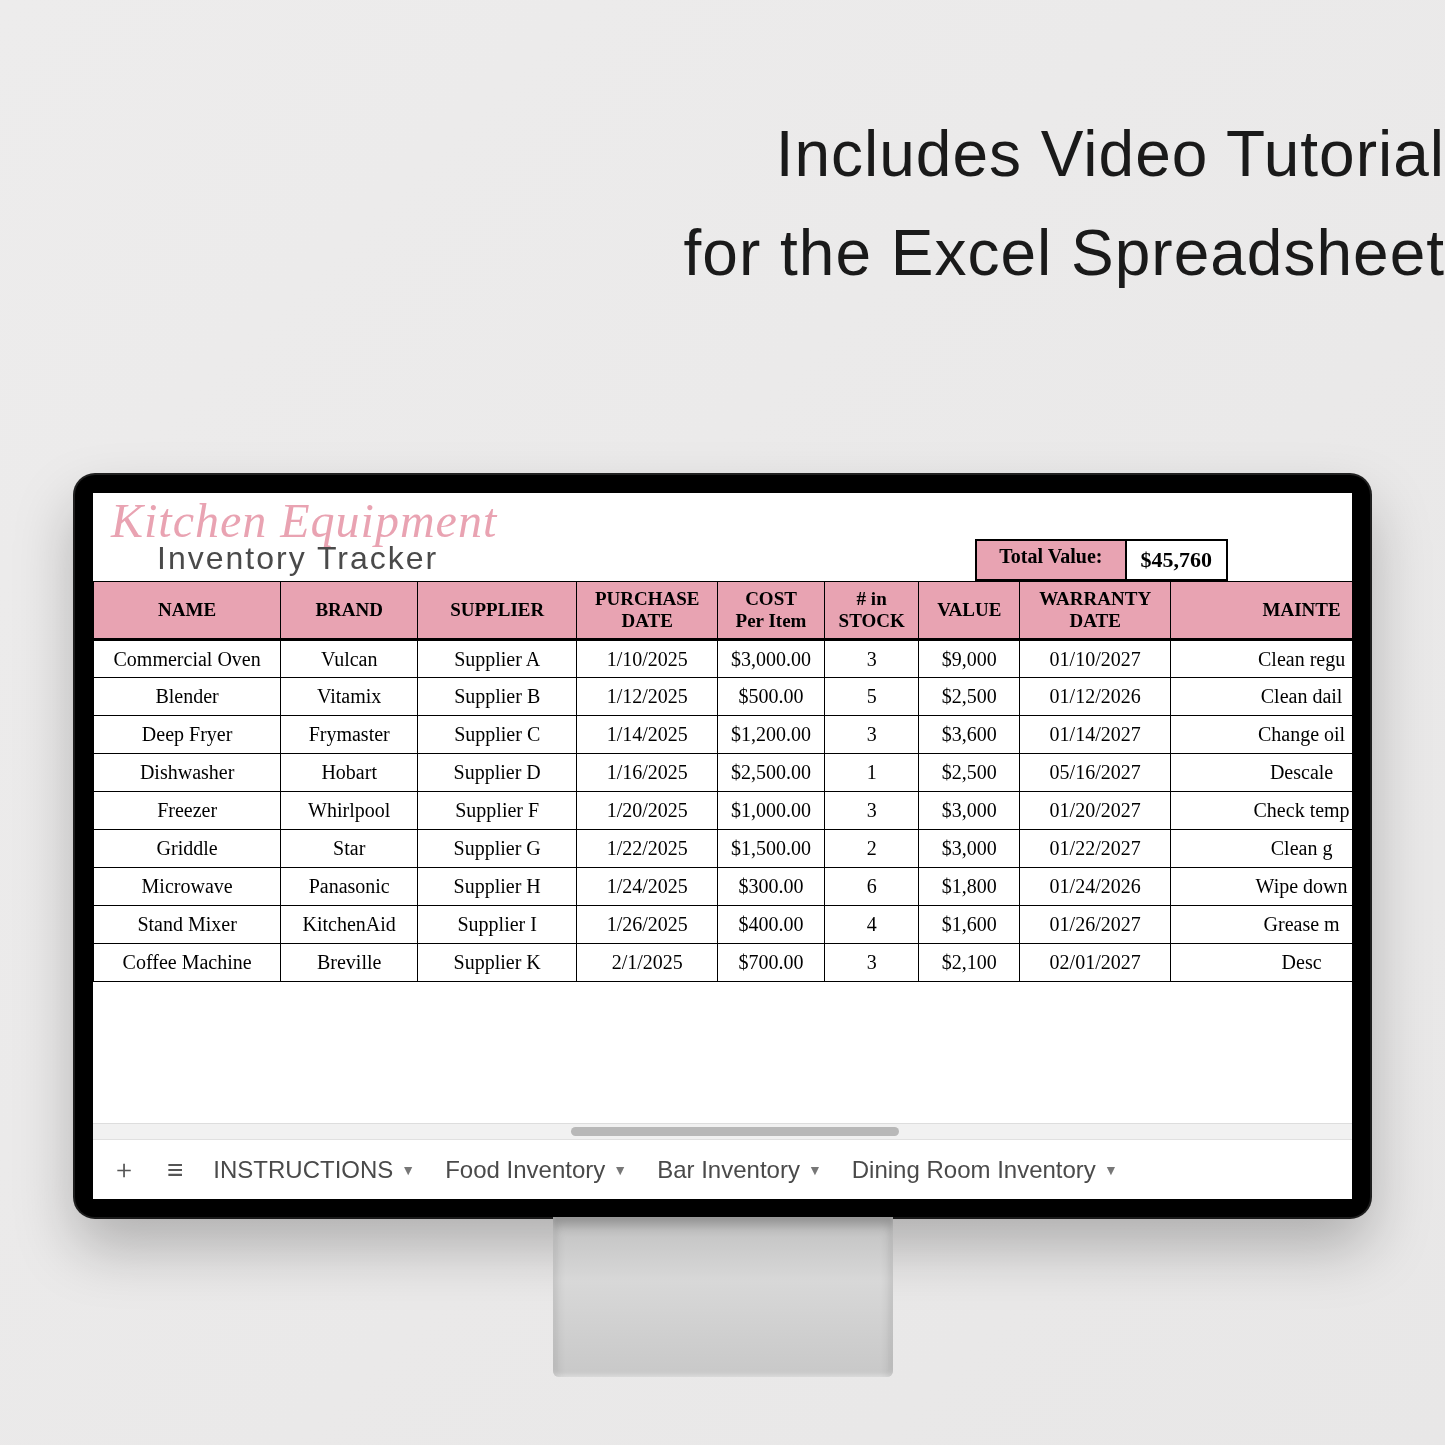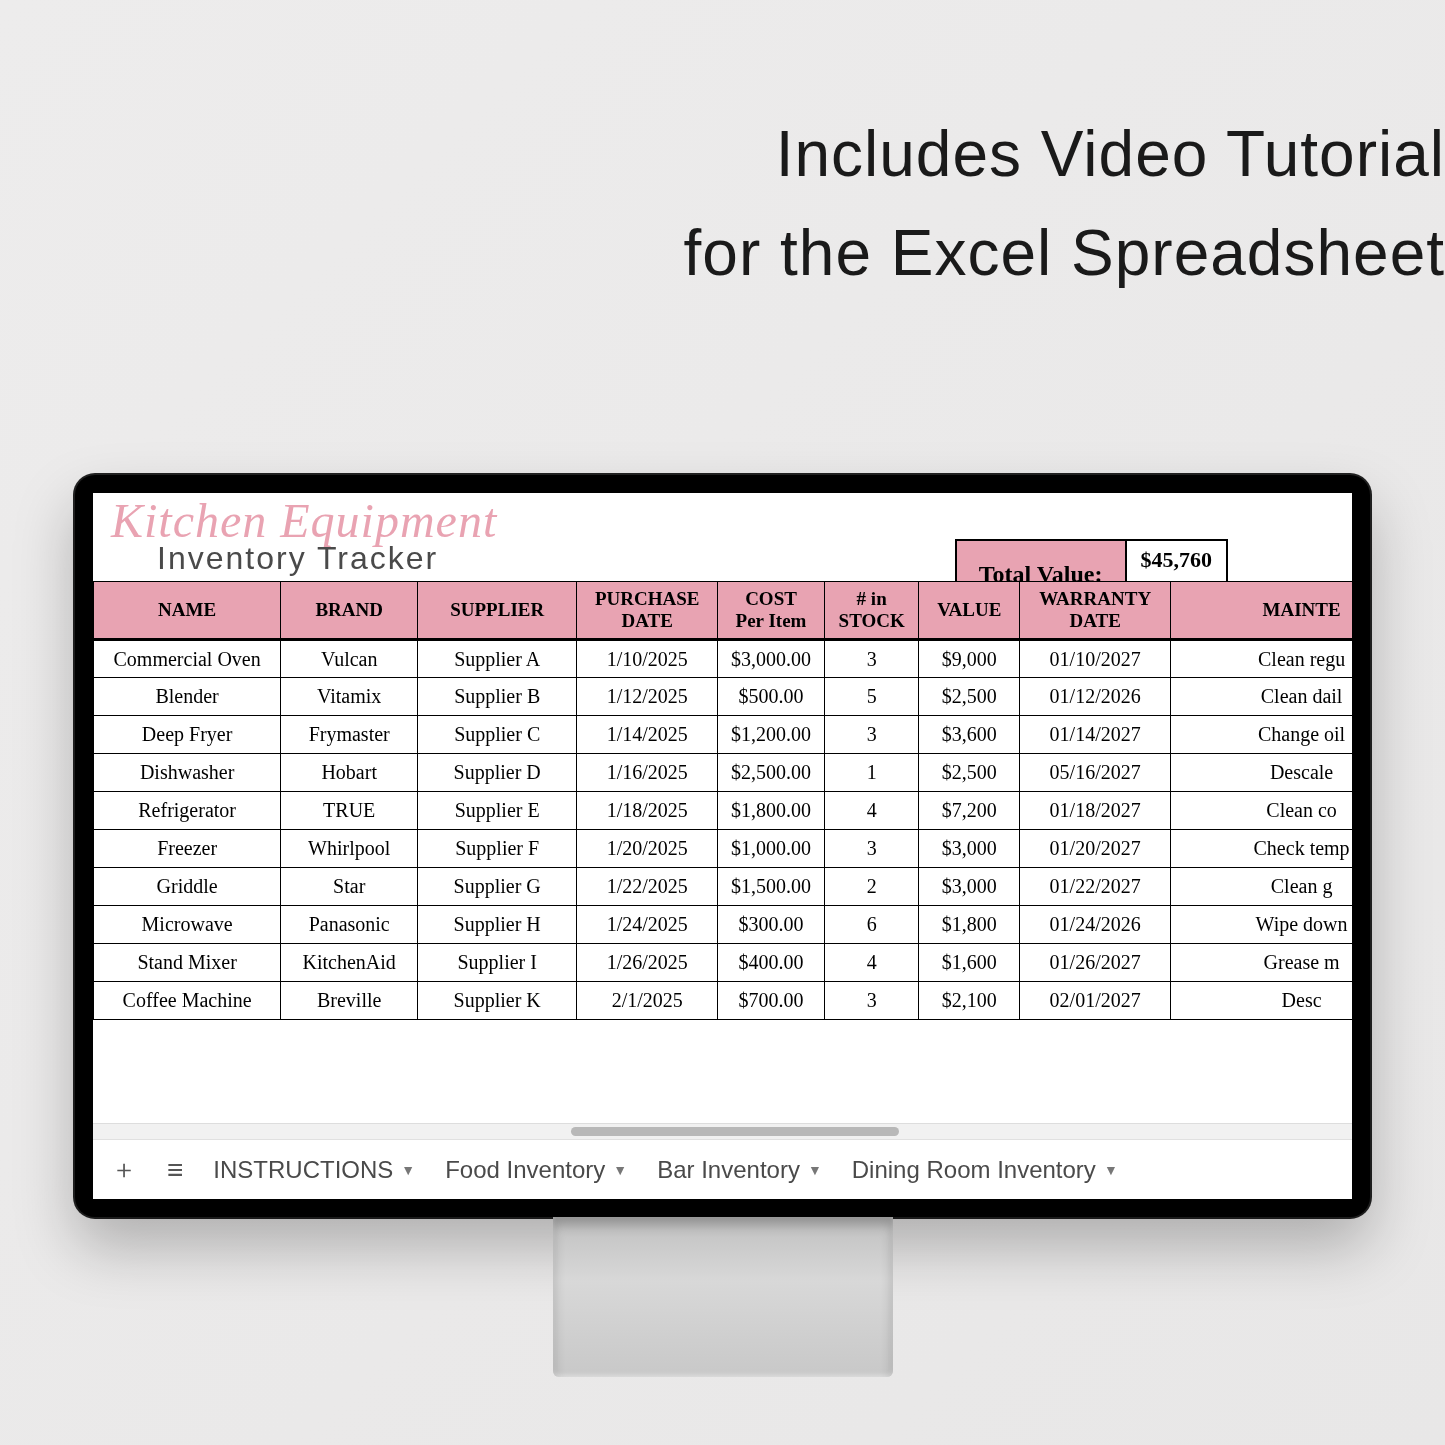--- a/index.html
+++ b/index.html
@@ -83,23 +83,23 @@
   .total-box {
     position: absolute;
     right: 124px;
     top: 46px;
     display: flex;
     font-family: Georgia, "Times New Roman", serif;
   }
   .total-label {
     background: #e8a3b2;
     border: 2px solid #000;
-    padding: 20px 22px;
+    padding: 4px 22px;
     font-weight: bold;
-    font-size: 24px;
+    font-size: 20px;
   }
   .total-value {
     background: #fff;
     border: 2px solid #000;
     border-left: none;
     padding: 6px 14px;
     font-weight: bold;
     font-size: 22px;
     text-align: right;
   }
@@ -277,31 +277,20 @@
                 <td>Hobart</td>
                 <td>Supplier D</td>
                 <td>1/16/2025</td>
                 <td>$2,500.00</td>
                 <td>1</td>
                 <td>$2,500</td>
                 <td>05/16/2027</td>
                 <td>Descale</td>
               </tr>
               <tr>
-                <td>Refrigerator</td>
-                <td>TRUE</td>
-                <td>Supplier E</td>
-                <td>1/18/2025</td>
-                <td>$1,800.00</td>
-                <td>4</td>
-                <td>$7,200</td>
-                <td>01/18/2027</td>
-                <td>Clean co</td>
-              </tr>
-              <tr>
                 <td>Freezer</td>
                 <td>Whirlpool</td>
                 <td>Supplier F</td>
                 <td>1/20/2025</td>
                 <td>$1,000.00</td>
                 <td>3</td>
                 <td>$3,000</td>
                 <td>01/20/2027</td>
                 <td>Check temp</td>
               </tr>

